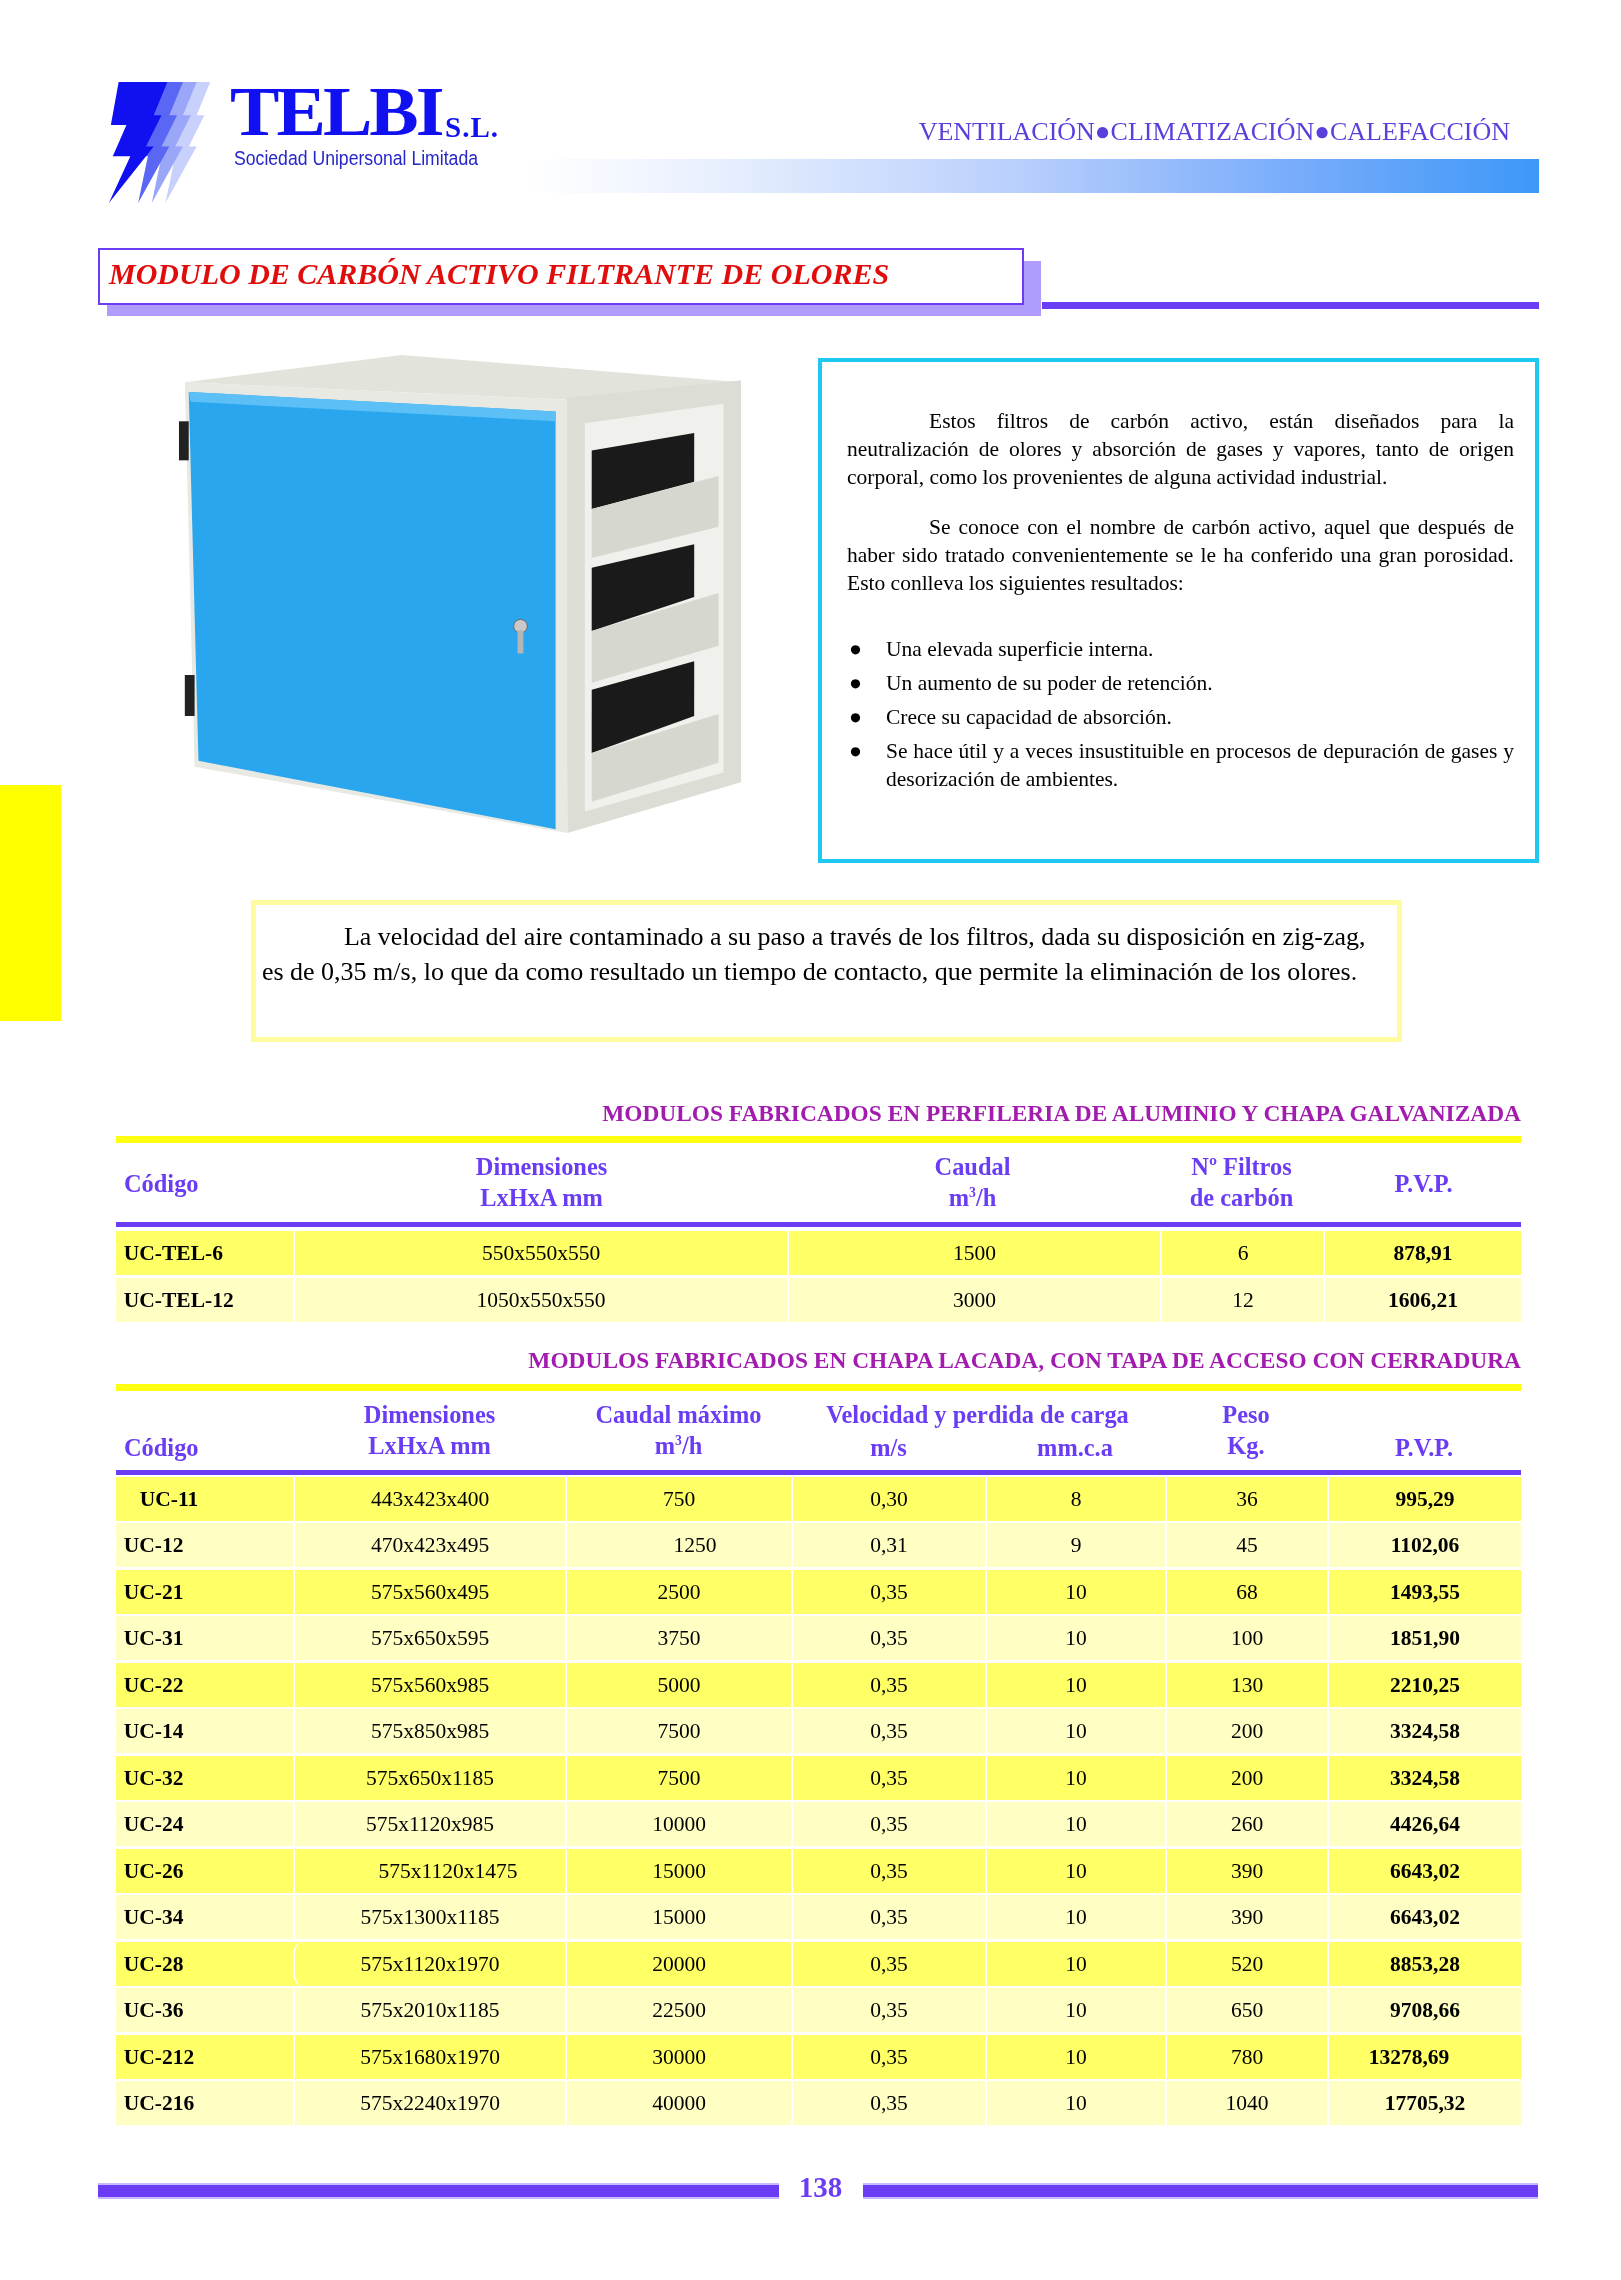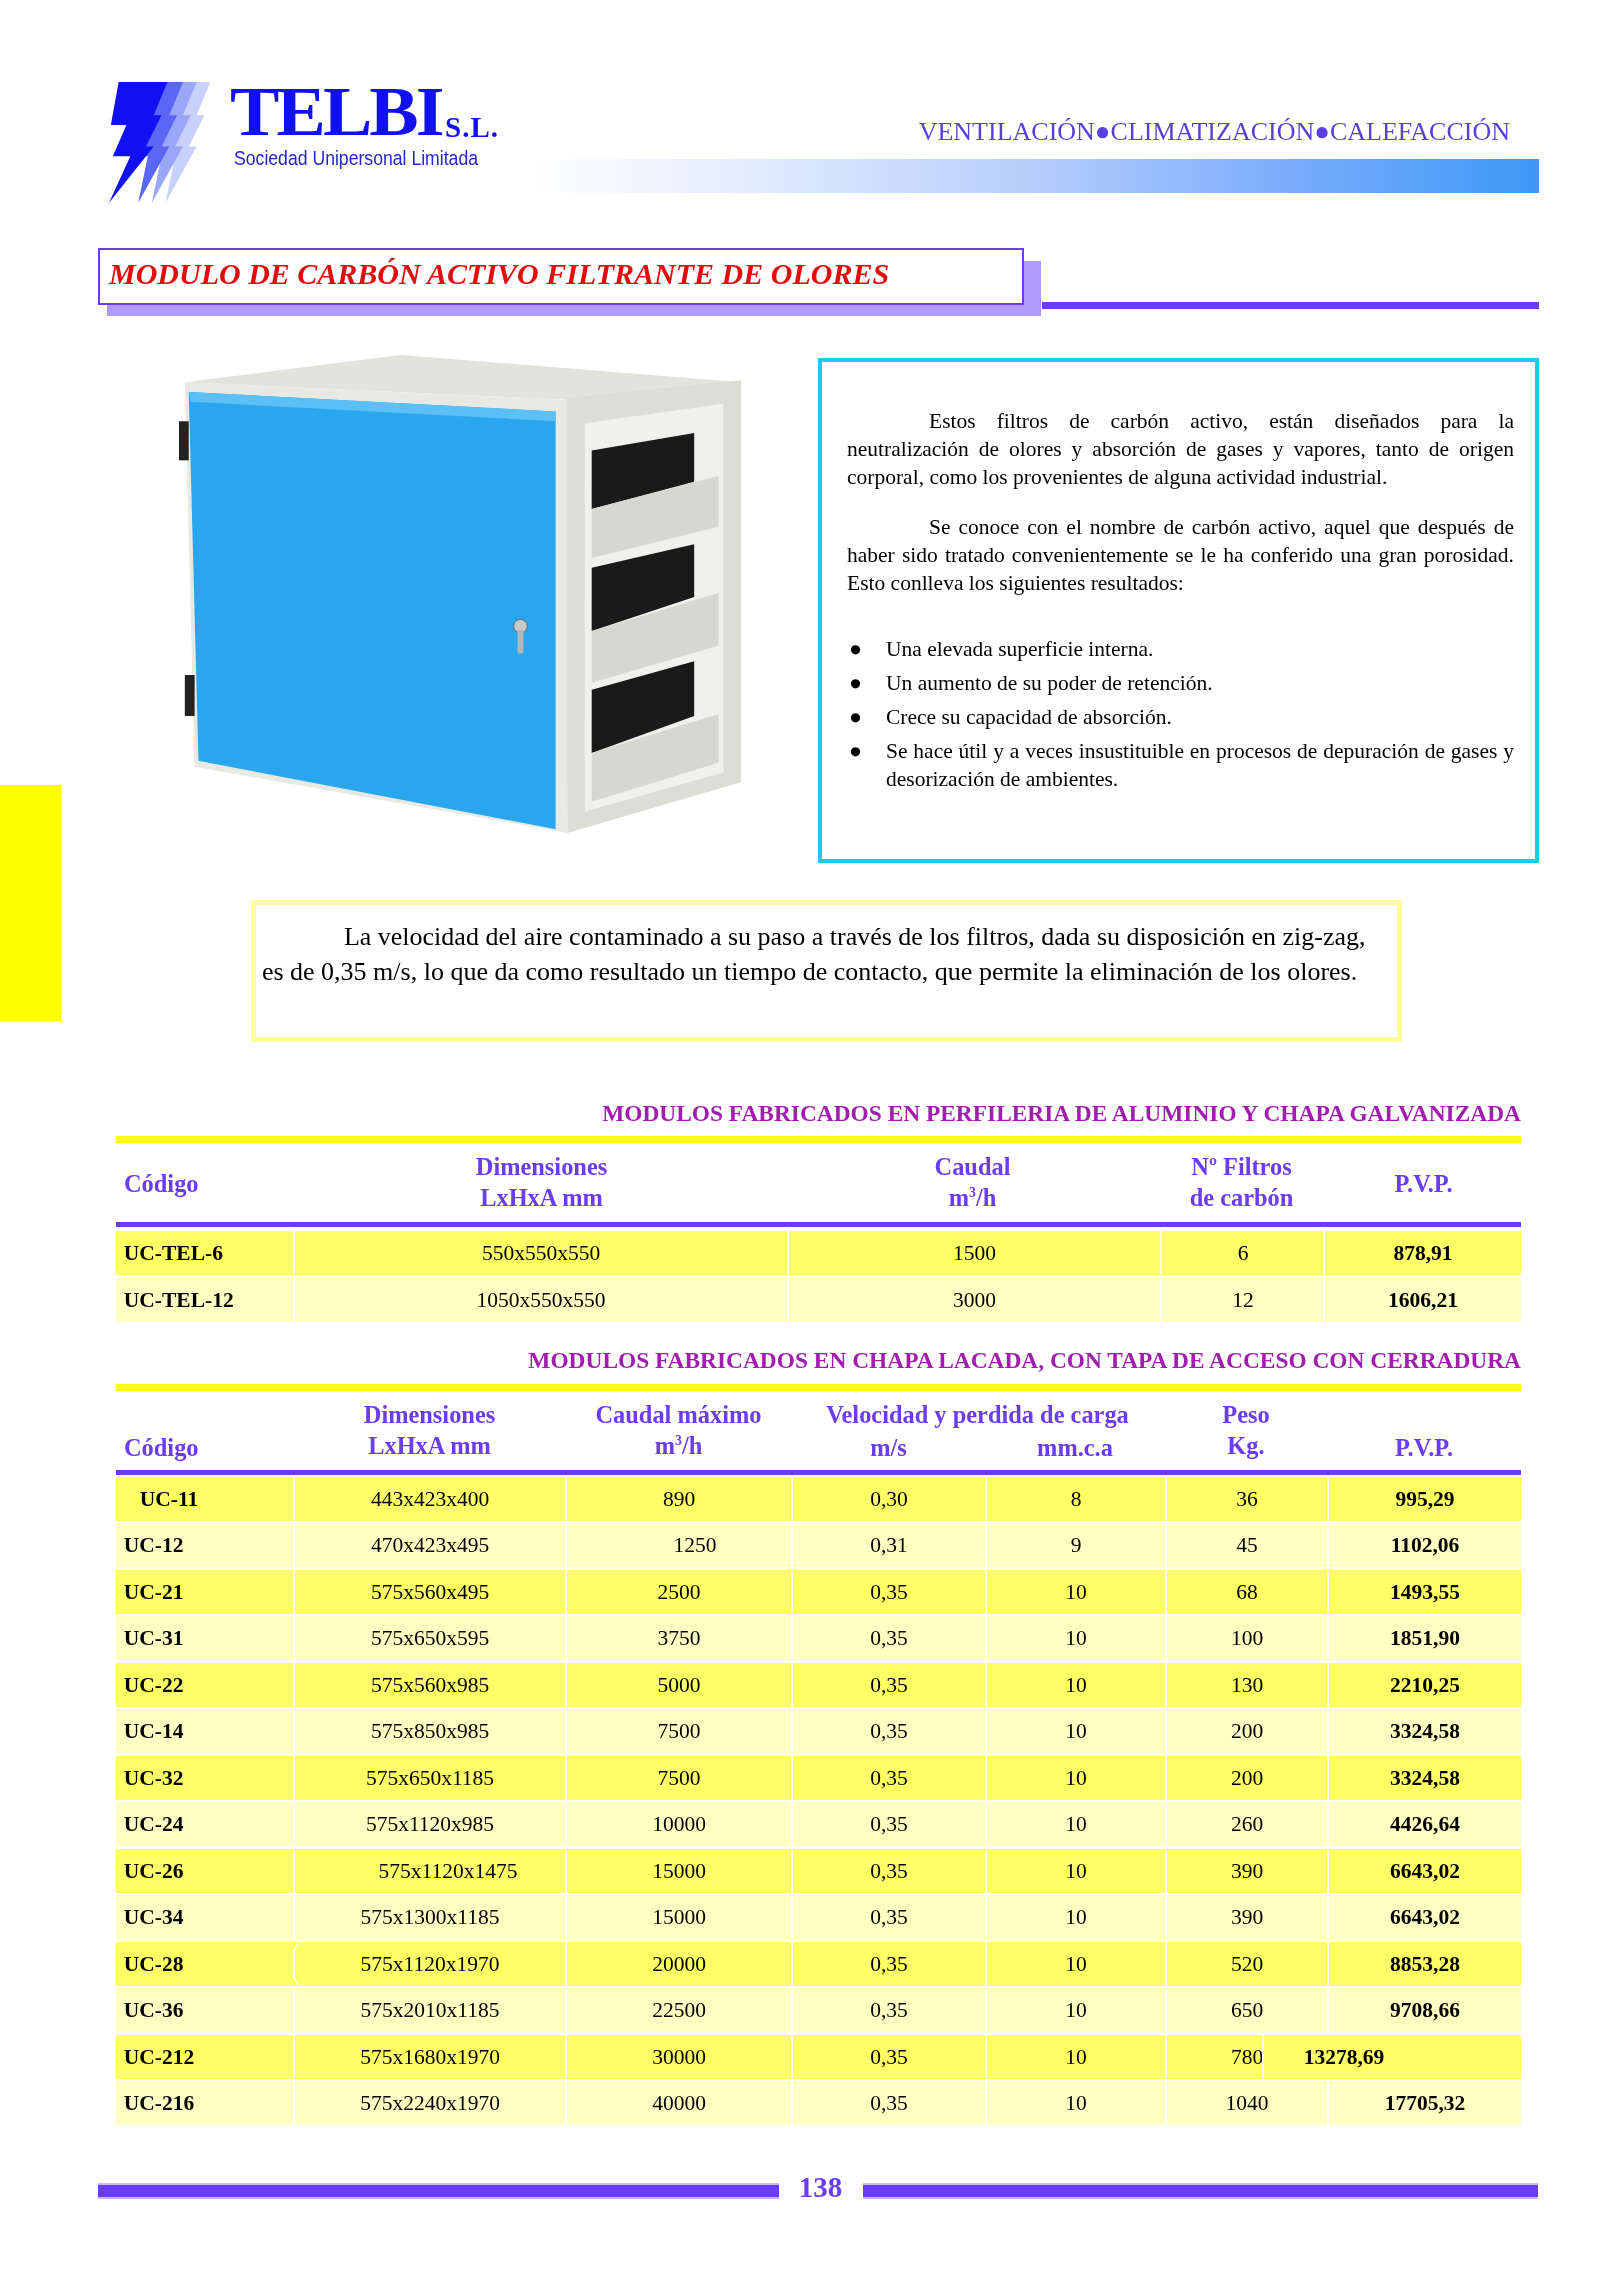--- a/index.html
+++ b/index.html
@@ -159,21 +159,21 @@
 <div class="th" style="left:792px;width:193px;top:1432px;">m/s</div>
 <div class="th" style="left:985px;width:180px;top:1432px;">mm.c.a</div>
 <div class="th" style="left:1165px;width:162px;top:1399px;"><span>Peso</span><br><span>Kg.</span></div>
 <div class="th" style="left:1327px;width:194px;top:1432px;">P.V.P.</div>
 
 <div class="tbl-pline" style="top:1470px;"></div>
 <div id="table2-body">
     <div class="row dark" style="top: 1477px;">
       <div class="cell first" style="left: 16px; width: 204px;">UC-11</div>
       <div class="cell" style="left: 177px; width: 272px;">443x423x400</div>
-      <div class="cell" style="left: 449px; width: 226px;">890</div>
+      <div class="cell" style="left: 449px; width: 226px;">750</div>
       <div class="cell" style="left: 675px; width: 194px;">0,30</div>
       <div class="cell" style="left: 869px; width: 180px;">8</div>
       <div class="cell" style="left: 1049px; width: 162px;">36</div>
       <div class="cell price" style="left: 1211px; width: 194px;">995,29</div>
     </div>
     <div class="row light" style="top: 1523px;">
       <div class="cell first" style="left: 0px; width: 177px;">UC-12</div>
       <div class="cell" style="left: 177px; width: 272px;">470x423x495</div>
       <div class="cell" style="left: 449px; width: 258px;">1250</div>
       <div class="cell" style="left: 675px; width: 194px;">0,31</div>
@@ -271,21 +271,21 @@
       <div class="cell" style="left: 1049px; width: 162px;">650</div>
       <div class="cell price" style="left: 1211px; width: 194px;">9708,66</div>
     </div>
     <div class="row dark" style="top: 2035px;">
       <div class="cell first" style="left: 0px; width: 177px;">UC-212</div>
       <div class="cell" style="left: 177px; width: 272px;">575x1680x1970</div>
       <div class="cell" style="left: 449px; width: 226px;">30000</div>
       <div class="cell" style="left: 675px; width: 194px;">0,35</div>
       <div class="cell" style="left: 869px; width: 180px;">10</div>
       <div class="cell" style="left: 1049px; width: 162px;">780</div>
-      <div class="cell price" style="left: 1146px; width: 162px;">13278,69</div>
+      <div class="cell price" style="left: 1211px; width: 162px;">13278,69</div>
     </div>
     <div class="row light" style="top: 2081px;">
       <div class="cell first" style="left: 0px; width: 177px;">UC-216</div>
       <div class="cell" style="left: 177px; width: 272px;">575x2240x1970</div>
       <div class="cell" style="left: 449px; width: 226px;">40000</div>
       <div class="cell" style="left: 675px; width: 194px;">0,35</div>
       <div class="cell" style="left: 869px; width: 180px;">10</div>
       <div class="cell" style="left: 1049px; width: 162px;">1040</div>
       <div class="cell price" style="left: 1211px; width: 194px;">17705,32</div>
     </div>

